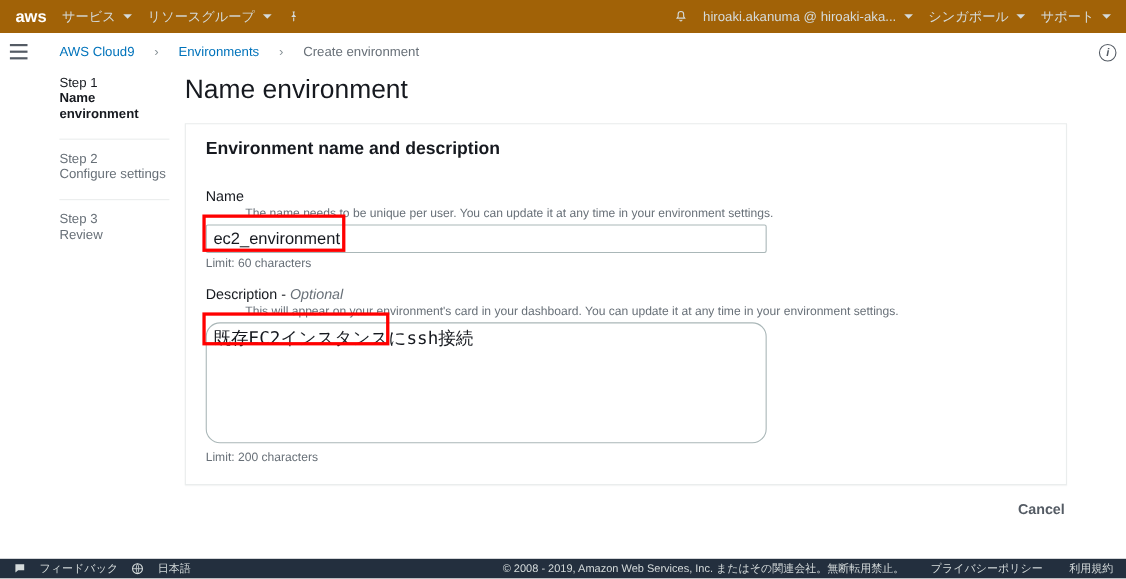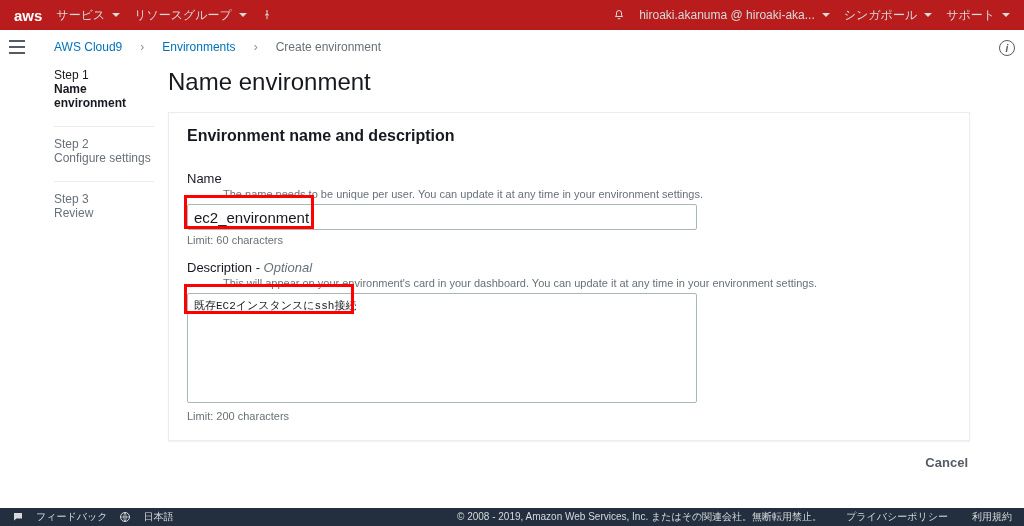--- a/index.html
+++ b/index.html
@@ -1,20 +1,20 @@
 <!DOCTYPE html>
 <html><head>
 <meta charset="utf-8">
 <style>
   * { box-sizing: border-box; }
   html, body { margin: 0; padding: 0; font-family: "Amazon Ember", "Helvetica Neue", Arial, sans-serif; font-size: 13px; color: #16191f; background: #ffffff; }
   body { width: 1024px; height: 526px; overflow: hidden; position: relative; }
 
   
-  .topnav { background: #b91c1c; color: #fff; height: 30px; display: flex; align-items: center; padding: 0 14px; font-size: 12px; gap: 14px; }
+  .topnav { background: #a16207; color: #fff; height: 30px; display: flex; align-items: center; padding: 0 14px; font-size: 12px; gap: 14px; }
   .topnav .logo { font-weight: 700; font-size: 15px; color: #fff; }
   .topnav .grow { flex: 1 1 auto; }
   .topnav .item { display: flex; align-items: center; gap: 4px; color: #d5dbdb; cursor: pointer; }
   .topnav .caret::after { content: ""; display:inline-block; width:0; height:0; border-left:4px solid transparent; border-right:4px solid transparent; border-top:4px solid #d5dbdb; margin-left:3px; vertical-align: middle;}
   .topnav .bell { width:12px; height:12px; }
   .topnav .pin { width:12px; height:12px; }
 
   
   .shell { position: absolute; top: 30px; bottom: 18px; left: 0; right: 0; display: flex; background: #fff; }
   .hamburger-col { width: 34px; display: flex; align-items: flex-start; justify-content: center; padding-top: 10px; border-right: 0; }
@@ -43,21 +43,21 @@
   .main { flex:1; }
   h1.page-title { font-size: 24px; font-weight: 400; margin: 0 0 16px 0; color:#16191f; }
   .panel { border: 1px solid #eaeded; box-shadow: 0 1px 1px rgba(0,0,0,0.05); background:#fff; }
   .panel-header { padding: 14px 18px 8px; font-size: 16px; font-weight: 700; }
   .panel-body { padding: 4px 18px 18px; }
   .field { margin-top: 14px; }
   .field-label { font-size: 13px; font-weight:400; color:#16191f; }
   .optional { color:#687078; font-style: italic; font-weight:400; }
   .hint { font-size: 11px; color:#687078; margin-top:2px;margin-left:36px; }
   .text-input { margin-top:4px; width:100%; max-width:510px; height:26px; border:1px solid #aab7b8; border-radius:2px; padding: 2px 6px; font-size:15px; color:#16191f; }
-  .textarea { margin-top:4px; width:100%; max-width:510px; height:110px; border:1px solid #aab7b8; border-radius:2px; padding:4px 6px; font-size:11px; color:#16191f; resize:none;font-family:Liberation Mono, monospace; }
+  .textarea { margin-top:4px; width:100%; max-width:510px; height:110px; border:1px solid #aab7b8; border-radius:13px; padding:4px 6px; font-size:16px; color:#16191f; resize:none; }
   .limit { font-size:11px; color:#687078; margin-top:4px; }
   .highlight-red-thick { outline: 4px solid #ff0000; outline-offset: 4px; }
 
   .buttons-row { display:flex; justify-content:flex-end; align-items:center; margin-top: 14px; padding-right: 2px; }
   .btn-cancel { font-size: 13px; color:#545b64; font-weight:700; cursor:pointer; }
   .btn-primary { background:#ec7211; color:#fff; font-weight:700; font-size:13px; border:none; padding: 8px 18px; cursor:pointer; border-radius:2px; }
 
   
   .footer { position:absolute; left:0; right:0; bottom:0; height:18px; background:#232f3e; color:#d5dbdb; font-size:10px; display:flex; align-items:center; padding: 0 12px; gap:12px; }
   .footer .icon { width:12px; height:12px; }

